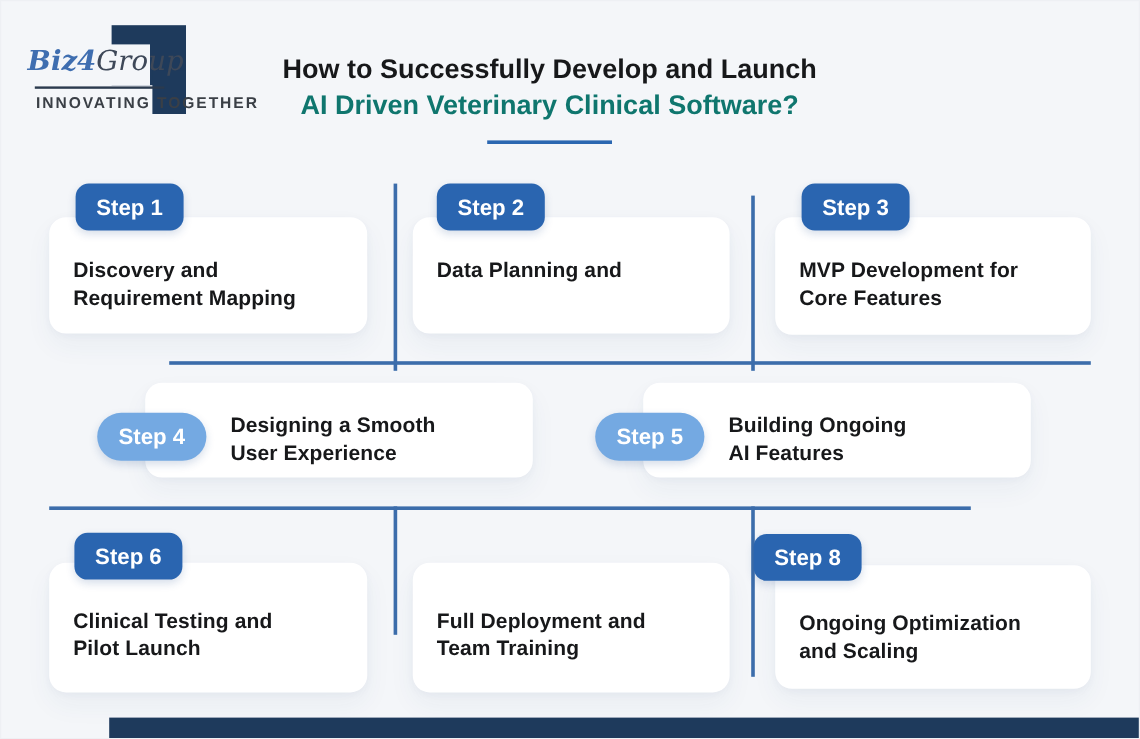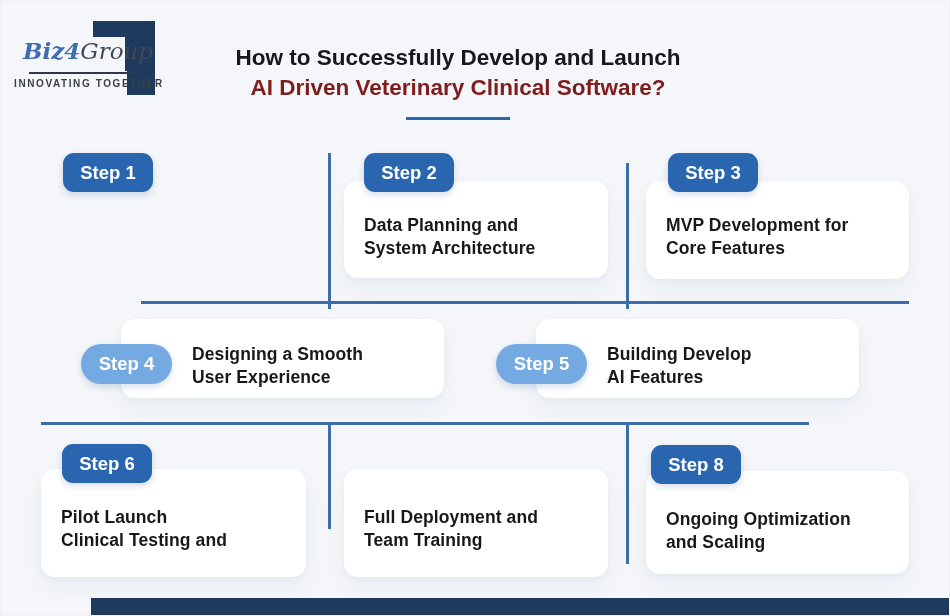--- a/index.html
+++ b/index.html
@@ -12,25 +12,25 @@
   
   .logo{position:absolute;left:0;top:0;width:200px;height:110px;}
   .logo-square{position:absolute;left:92px;top:20px;width:62px;height:50px;background:#1e3a5c;}
   .logo-notch{position:absolute;left:50px;top:36px;width:74px;height:34px;background:#f4f6f9;}
   .logo-tab{position:absolute;left:126px;top:58px;width:28px;height:36px;background:#1e3a5c;}
   .logo-text{position:absolute;left:22px;top:34px;width:150px;font-family:"DejaVu Serif", serif;font-style:italic;font-size:23px;line-height:32px;white-space:nowrap;}
   .logo-text .biz{color:#3f6eb0;font-weight:bold;}
   .logo-text .four{color:#3f6eb0;font-weight:bold;}
   .logo-text .group{color:#3e4858;}
   .logo-rule{position:absolute;left:28px;top:71px;width:108px;height:2px;background:#2b3a4e;}
-  .logo-tagline{position:absolute;left:13px;top:77px;font-size:10px;letter-spacing:1.6px;color:#3a3f46;font-weight:bold;white-space:nowrap;}
+  .logo-tagline{position:absolute;left:29px;top:77px;font-size:13px;letter-spacing:1.6px;color:#3a3f46;font-weight:bold;white-space:nowrap;}
   
   .title{position:absolute;left:107px;top:42px;width:700px;text-align:center;}
   .title .t1{font-size:22.5px;font-weight:bold;color:#17181a;line-height:30px;}
-  .title .t2{font-size:22.5px;font-weight:bold;color:#7f1d1d;line-height:30px;}
+  .title .t2{font-size:22.5px;font-weight:bold;color:#0f766e;line-height:30px;}
   .t-underline{position:absolute;left:405px;top:116px;width:104px;height:3px;background:#2b67b1;}
   
   .hline,.vline{position:absolute;background:#3c6dab;}
   .hline{height:3px;}
   .vline{width:3px;}
   .h1{left:140px;top:300px;width:768px;}
   .h2{left:40px;top:421px;width:768px;}
   .v1{left:327px;top:152px;height:156px;}
   .v2{left:625px;top:162px;height:146px;}
   .v3{left:327px;top:421px;height:107px;}
@@ -61,21 +61,21 @@
   }
   .badge.dark{background:#2a65b0;}
   .badge.light{background:#74a9e2;border-radius:20px;}
   .b1{left:62px;top:152px;}
   .b2{left:363px;top:152px;}
   .b3{left:667px;top:152px;}
   .b4{left:80px;top:343px;width:91px;height:40px;}
   .b5{left:495px;top:343px;width:91px;height:40px;}
   .b6{left:61px;top:443px;}
   .b7{left:363px;top:443px;}
-  .b8{left:650px;top:444px;}
+  .b8{left:627px;top:444px;}
   
   .bottom-bar{position:absolute;left:90px;top:597px;width:860px;height:19px;background:#1e3a5c;}
 </style>
 </head>
 <body>
 
 <div class="canvas">
 
   <div class="logo">
     <div class="logo-square"></div>
@@ -93,26 +93,31 @@
   <div class="t-underline"></div>
 
   <div class="vline v1"></div>
   <div class="vline v2"></div>
   <div class="hline h1"></div>
   <div class="hline h2"></div>
   <div class="vline v3"></div>
   <div class="vline v4"></div>
 
   <div class="badge dark b1">Step 1</div>
+  <div class="card c1">
+    <div class="txt">
+      <div>Discovery and</div>
+      <div>Requirement Mapping</div>
+    </div>
+  </div>
 
   <div class="badge dark b2">Step 2</div>
   <div class="card c2">
     <div class="txt">
       <div>Data Planning and</div>
-      <div>System Architecture</div>
     </div>
   </div>
 
   <div class="badge dark b3">Step 3</div>
   <div class="card c3">
     <div class="txt">
       <div>MVP Development for</div>
       <div>Core Features</div>
     </div>
   </div>
@@ -120,31 +125,31 @@
   <div class="card c4">
     <div class="txt">
       <div>Designing a Smooth</div>
       <div>User Experience</div>
     </div>
   </div>
   <div class="badge light b4">Step 4</div>
 
   <div class="card c5">
     <div class="txt">
-      <div>Building Develop</div>
+      <div>Building Ongoing</div>
       <div>AI Features</div>
     </div>
   </div>
   <div class="badge light b5">Step 5</div>
 
   <div class="badge dark b6">Step 6</div>
   <div class="card c6">
     <div class="txt">
+      <div>Clinical Testing and</div>
       <div>Pilot Launch</div>
-      <div>Clinical Testing and</div>
     </div>
   </div>
 
   <div class="card c7">
     <div class="txt">
       <div>Full Deployment and</div>
       <div>Team Training</div>
     </div>
   </div>
 

